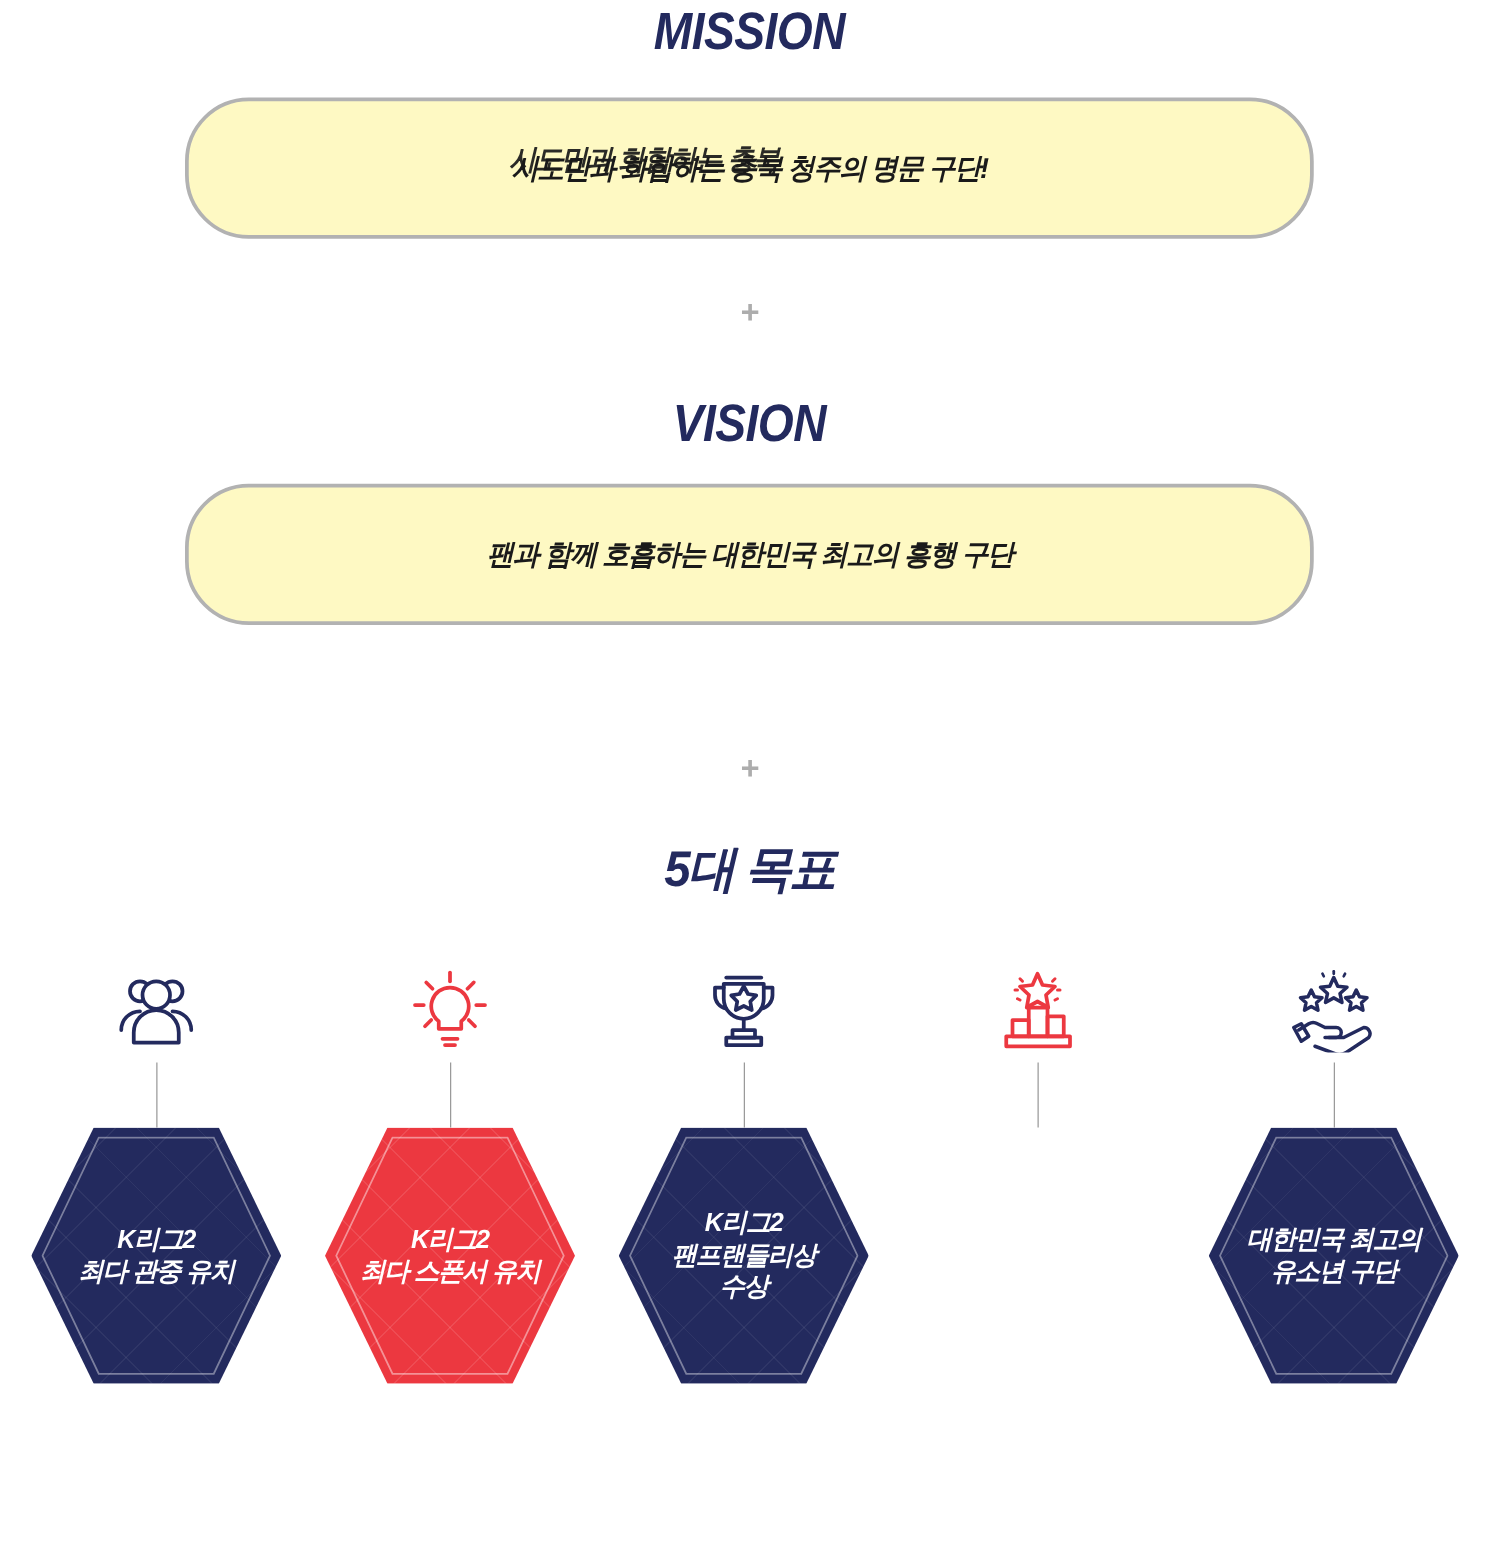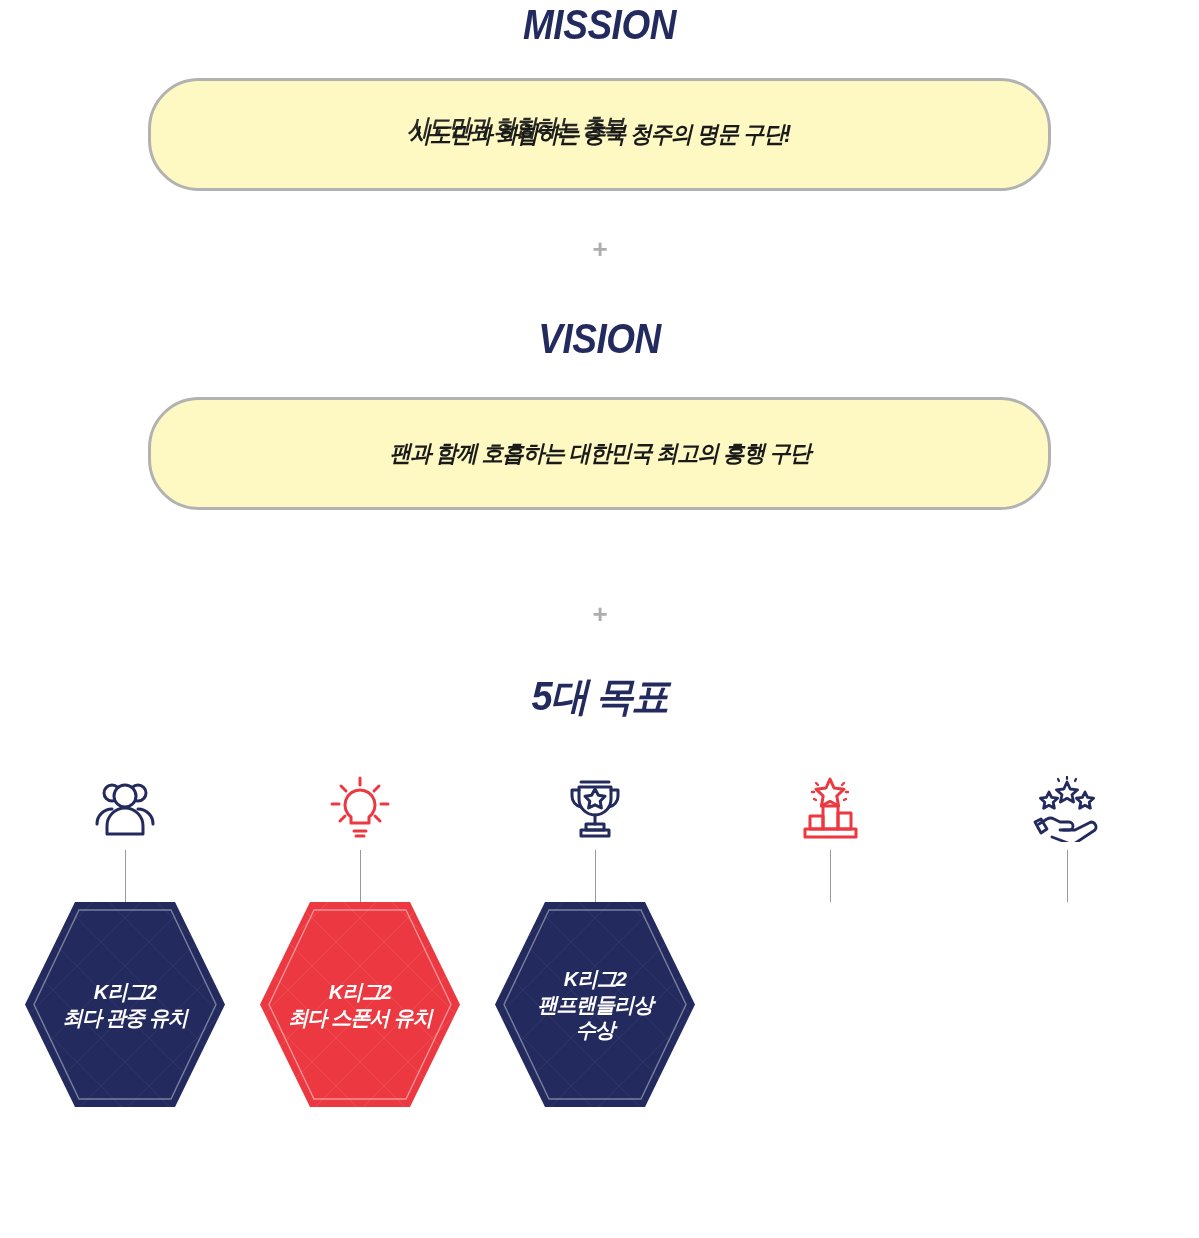--- a/index.html
+++ b/index.html
@@ -43,21 +43,21 @@
     width: 903px;
     height: 113px;
     border: 3px solid #b2b2b2;
     border-radius: 51px;
     background: #fef9c3;
     display: flex;
     align-items: center;
     justify-content: center;
   }
   #mission-pill { top: 78px; }
-  #vision-pill  { top: 397px; align-items: center; }
+  #vision-pill  { top: 387px; align-items: center; }
 
   .pill-text {
     font-size: 23px;
     font-weight: 700;
     color: #1a1a1a;
     letter-spacing: -1.1px;
     white-space: nowrap;
     transform: scaleX(0.94);
   }
 
@@ -334,16 +334,29 @@
           <polygon points="54,16 56.6,21.4 62.6,22.2 58.2,26.2 59.4,32.2 54,29.2 48.6,32.2 49.8,26.2 45.4,22.2 51.4,21.4"></polygon>
           <path d="M36 1 v2" stroke-width="2.2"></path>
           <path d="M27 3 l1 2" stroke-width="2.2"></path>
           <path d="M45 3 l-1 2" stroke-width="2.2"></path>
           <path d="M8 48 l8 -5 a7 7 0 0 1 7 0 l6 3 h9 a4 4 0 0 1 0 8 h-9"></path>
           <path d="M32 54 h12 l16 -8 a5 5 0 0 1 4 8 l-18 12 a10 10 0 0 1 -9 1 l-16 -6"></path>
           <path d="M4 46 l6 -3 l6 10 l-6 4 z"></path>
         </svg>
       </div>
       <div class="connector"></div>
+      <div class="hex-wrap">
+        <div class="hex navy"></div>
+        <div class="hex-texture"></div>
+        <div class="hex-inner-border">
+          <svg viewBox="0 0 184 191" preserveAspectRatio="none">
+            <polygon points="46,1 138,1 183,95.5 138,190 46,190 1,95.5" fill="none" stroke="rgba(255,255,255,0.4)" stroke-width="1.4"></polygon>
+          </svg>
+        </div>
+        <div class="hex-label">
+          <span class="l">대한민국 최고의</span>
+          <span class="l">유소년 구단</span>
+        </div>
+      </div>
     </div>
 
   </div>
 </div>
 
 </body></html>

